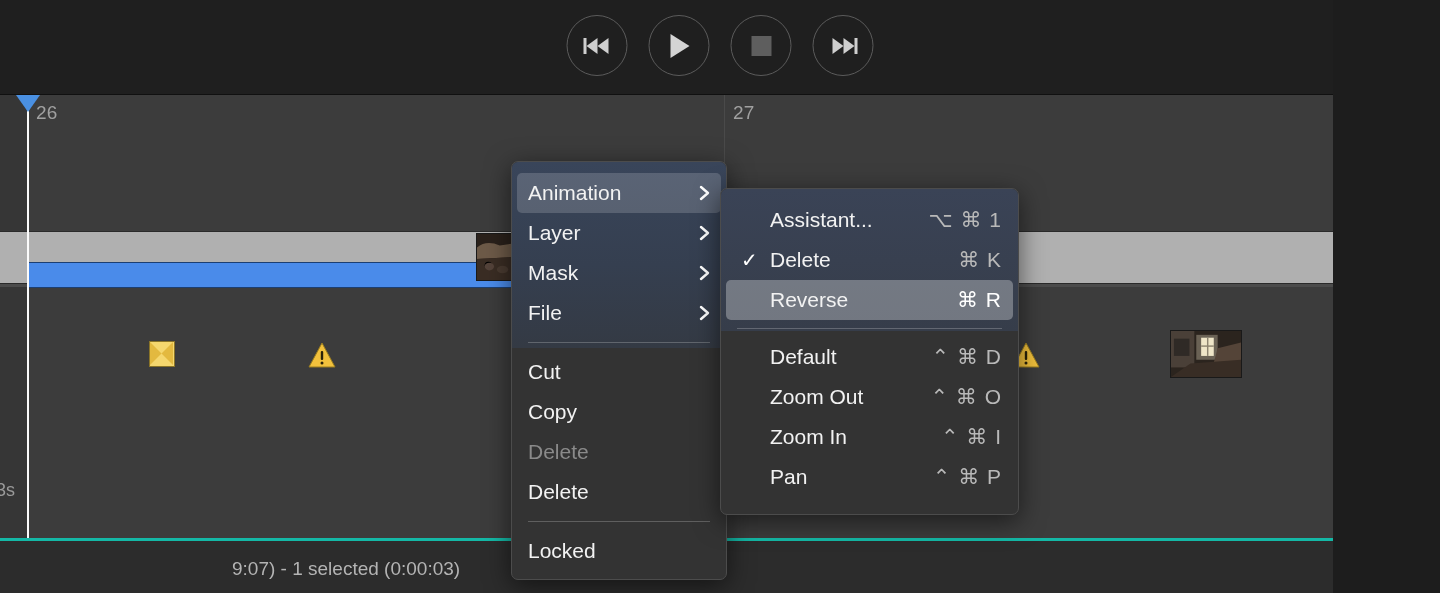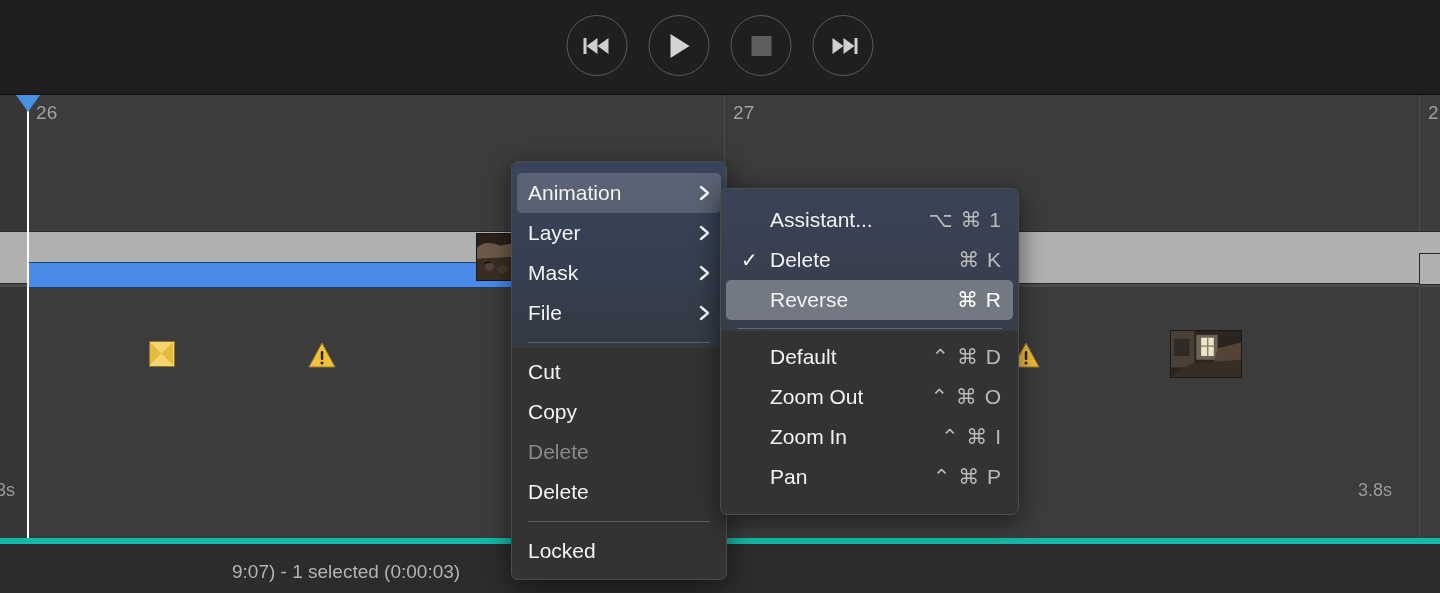--- a/index.html
+++ b/index.html
@@ -9,21 +9,21 @@
   }
   body {
     width: 1440px;
     height: 593px;
     overflow: hidden;
     font-family: "Liberation Sans", sans-serif;
     -webkit-font-smoothing: antialiased;
   }
   .app {
     position: relative;
-    width: 1440px;
+    width: 1333px;
     height: 593px;
     background: #3c3c3c;
     overflow: hidden;
   }
 
   
   .transport-bar {
     position: absolute;
     left: 0; top: 0;
     width: 1440px;
@@ -164,21 +164,21 @@
     border-top: 17px solid #4a90e2;
   }
 
   
   .statusbar {
     position: absolute;
     left: 0; top: 538px;
     width: 1440px;
     height: 55px;
     background: #2c2c2c;
-    border-top: 6px solid #14b8a6;
+    border-top: 3px solid #14b8a6;
     box-sizing: border-box;
   }
   .status-text {
     position: absolute;
     left: 232px;
     top: 17px;
     font-size: 19px;
     color: #b4b4b4;
     white-space: nowrap;
   }

